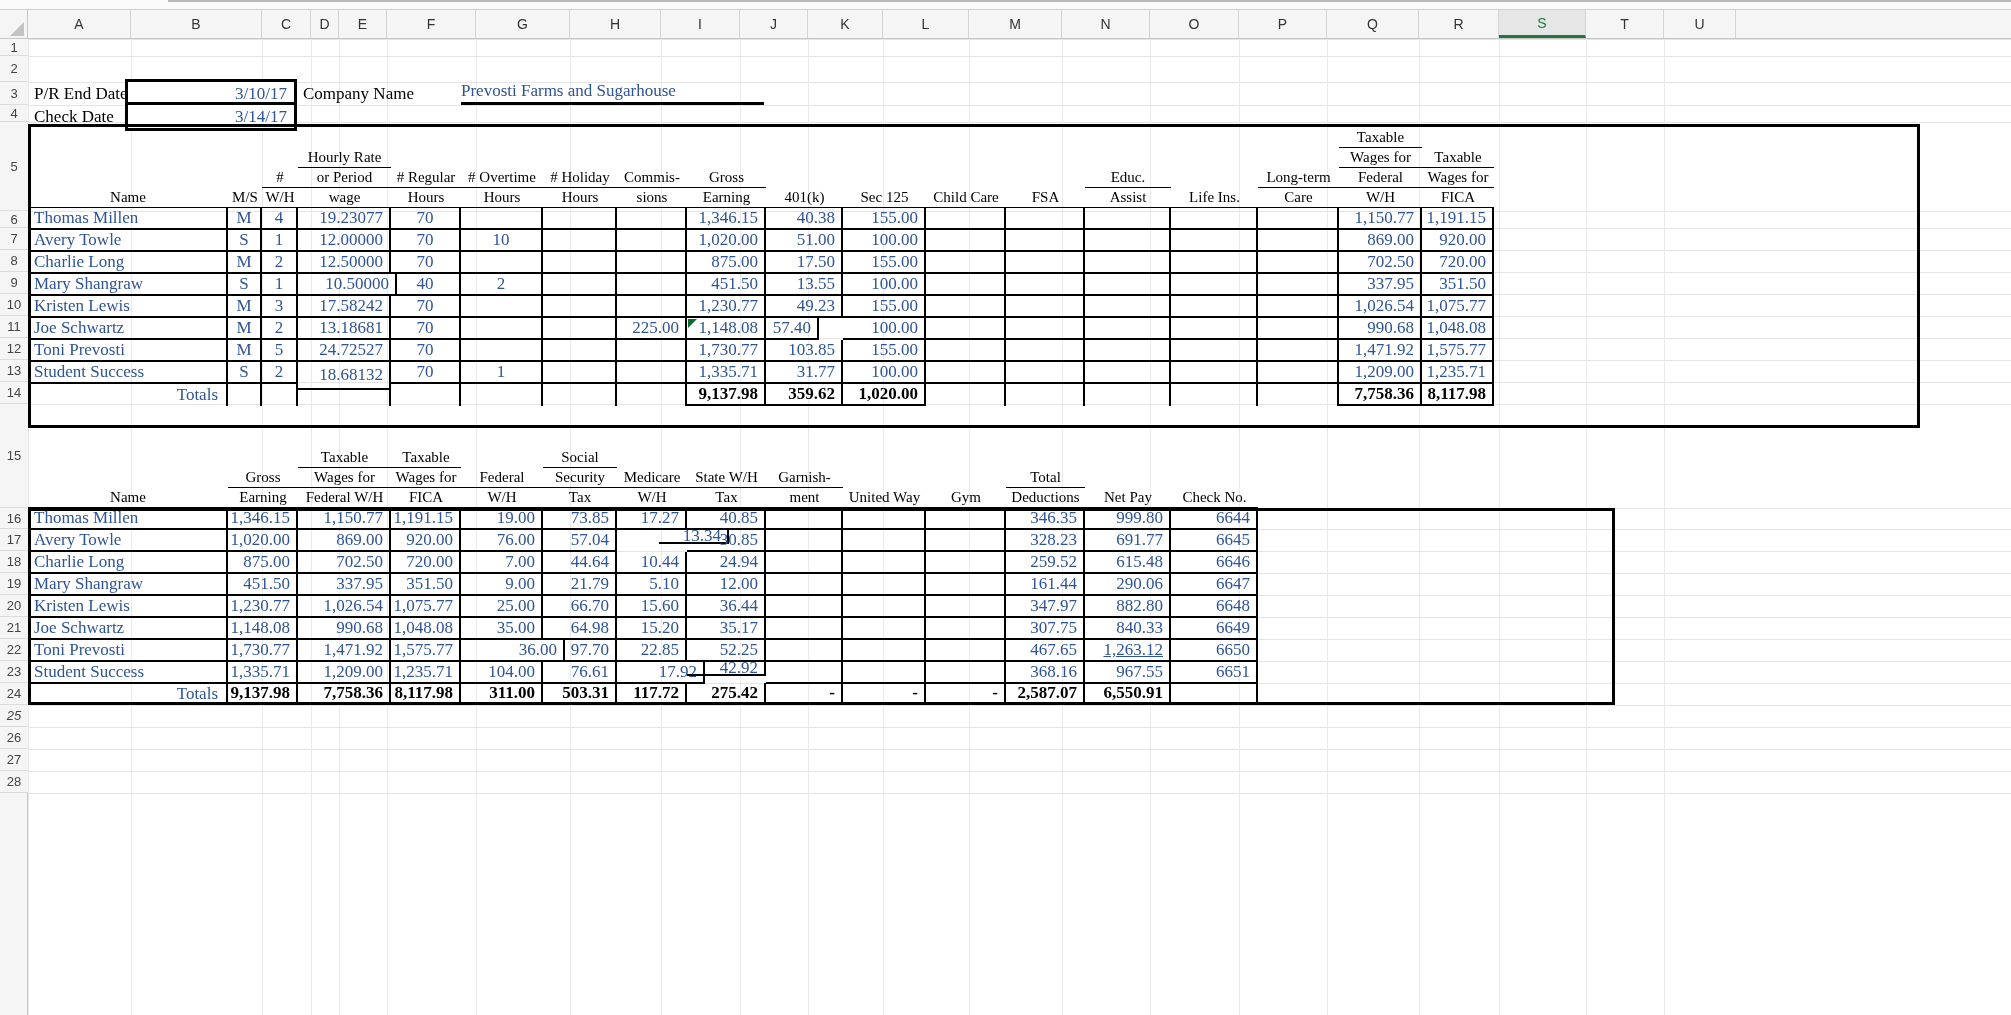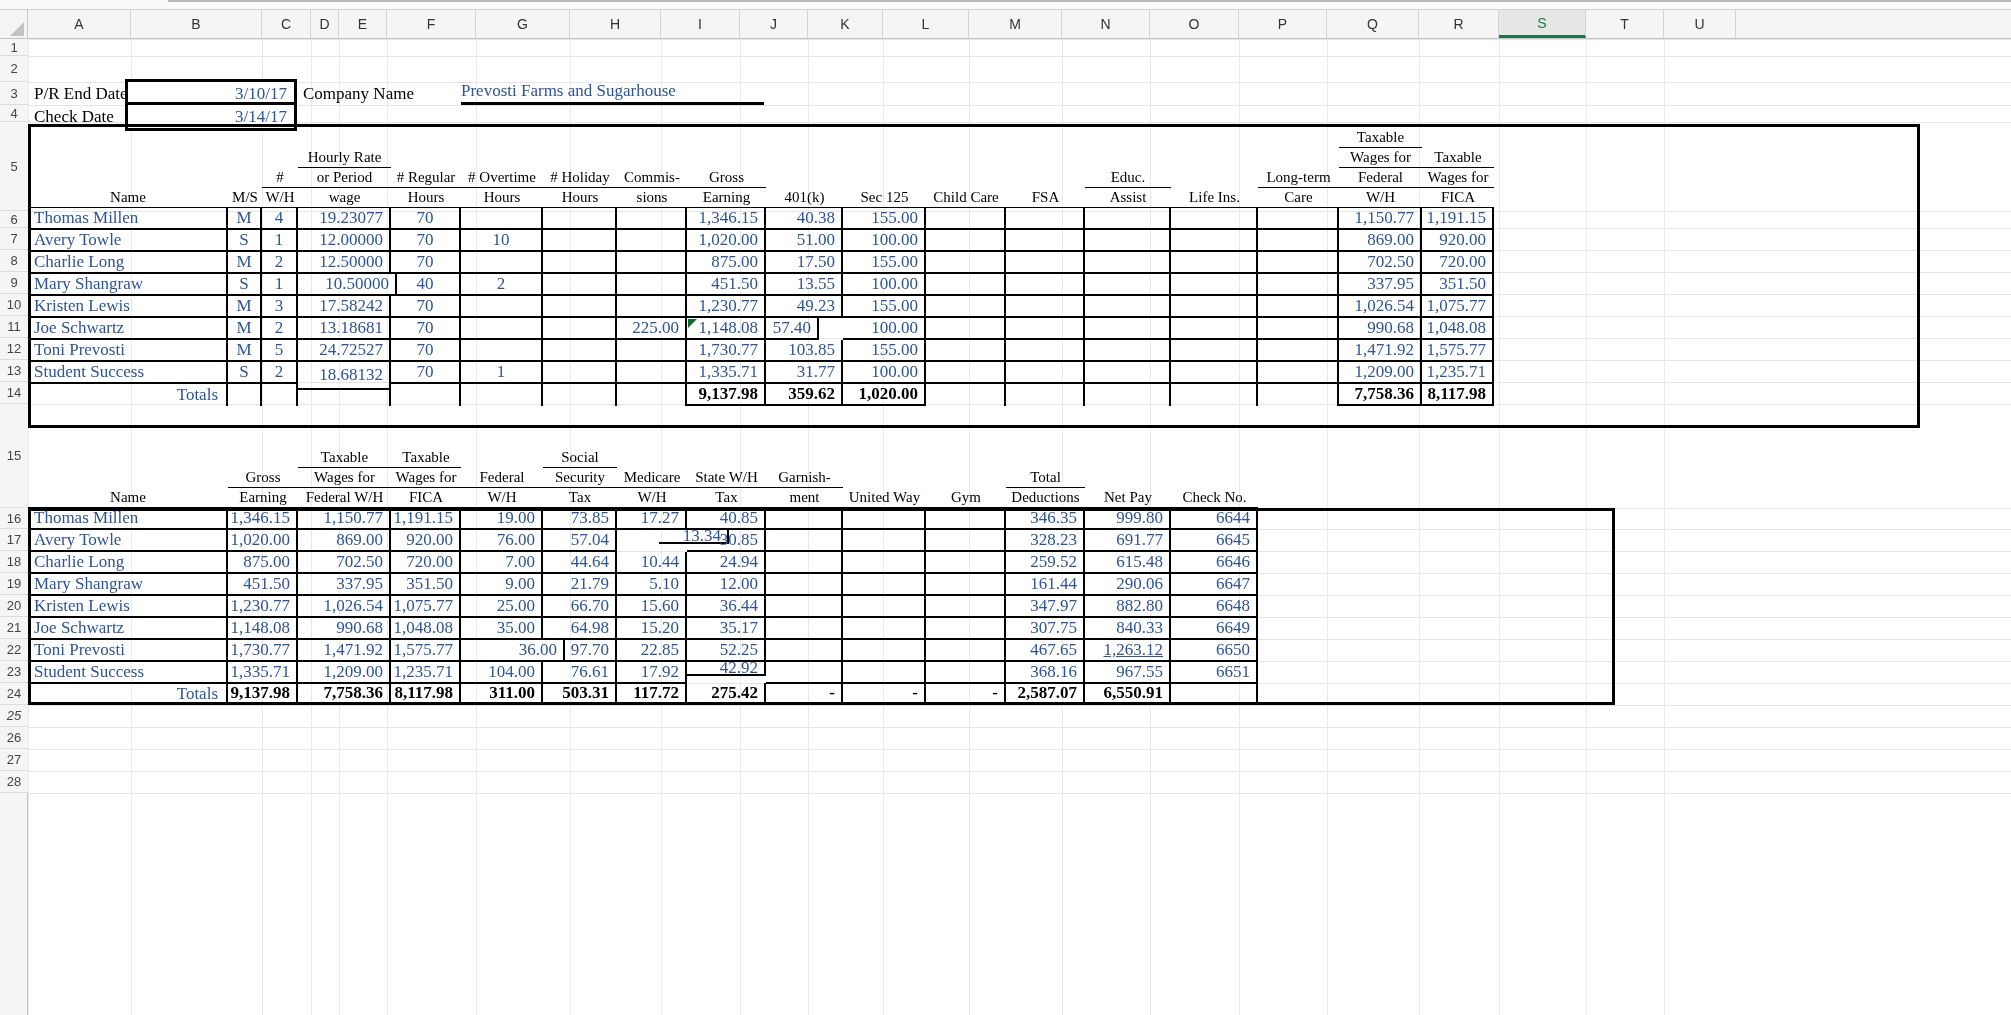--- a/index.html
+++ b/index.html
@@ -631,21 +631,21 @@
     <div class="cellval" style="left: 898px; top: 601px; width: 80px; height: 22px; border-bottom: 2px solid rgb(0, 0, 0); border-right: 2px solid rgb(0, 0, 0);"></div>
     <div class="cellval" style="left: 978px; top: 601px; width: 79px; height: 22px; border-bottom: 2px solid rgb(0, 0, 0); border-right: 2px solid rgb(0, 0, 0);">467.65</div>
     <div class="cellval" style="left: 1057px; top: 601px; width: 86px; height: 22px; border-bottom: 2px solid rgb(0, 0, 0); border-right: 2px solid rgb(0, 0, 0); text-decoration: underline;">1,263.12</div>
     <div class="cellval" style="left: 1143px; top: 601px; width: 87px; height: 22px; border-bottom: 2px solid rgb(0, 0, 0); border-right: 2px solid rgb(0, 0, 0);">6650</div>
     <div class="namecell" style="left: 0px; top: 623px; width: 200px; height: 22px; border-bottom: 2px solid rgb(0, 0, 0); border-right: 2px solid rgb(0, 0, 0);">Student Success</div>
     <div class="cellval" style="left: 200px; top: 623px; width: 70px; height: 22px; border-bottom: 2px solid rgb(0, 0, 0); border-right: 2px solid rgb(0, 0, 0);">1,335.71</div>
     <div class="cellval" style="left: 270px; top: 623px; width: 93px; height: 22px; border-bottom: 2px solid rgb(0, 0, 0); border-right: 2px solid rgb(0, 0, 0);">1,209.00</div>
     <div class="cellval" style="left: 363px; top: 623px; width: 70px; height: 22px; border-bottom: 2px solid rgb(0, 0, 0); border-right: 2px solid rgb(0, 0, 0);">1,235.71</div>
     <div class="cellval" style="left: 433px; top: 623px; width: 82px; height: 22px; border-bottom: 2px solid rgb(0, 0, 0); border-right: 2px solid rgb(0, 0, 0);">104.00</div>
     <div class="cellval" style="left: 515px; top: 623px; width: 74px; height: 22px; border-bottom: 2px solid rgb(0, 0, 0); border-right: 2px solid rgb(0, 0, 0);">76.61</div>
-    <div class="cellval" style="left: 589px; top: 623px; width: 70px; height: 22px; border-bottom: 2px solid rgb(0, 0, 0); border-right: 2px solid rgb(0, 0, 0);">17.92</div>
+    <div class="cellval" style="left: 589px; top: 623px; width: 88px; height: 22px; border-bottom: 2px solid rgb(0, 0, 0); border-right: 2px solid rgb(0, 0, 0);">17.92</div>
     <div class="cellval" style="left: 659px; top: 623px; width: 79px; height: 14px; border-bottom: 2px solid rgb(0, 0, 0); border-right: 2px solid rgb(0, 0, 0);">42.92</div>
     <div class="cellval" style="left: 738px; top: 623px; width: 77px; height: 22px; border-bottom: 2px solid rgb(0, 0, 0); border-right: 2px solid rgb(0, 0, 0);"></div>
     <div class="cellval" style="left: 815px; top: 623px; width: 83px; height: 22px; border-bottom: 2px solid rgb(0, 0, 0); border-right: 2px solid rgb(0, 0, 0);"></div>
     <div class="cellval" style="left: 898px; top: 623px; width: 80px; height: 22px; border-bottom: 2px solid rgb(0, 0, 0); border-right: 2px solid rgb(0, 0, 0);"></div>
     <div class="cellval" style="left: 978px; top: 623px; width: 79px; height: 22px; border-bottom: 2px solid rgb(0, 0, 0); border-right: 2px solid rgb(0, 0, 0);">368.16</div>
     <div class="cellval" style="left: 1057px; top: 623px; width: 86px; height: 22px; border-bottom: 2px solid rgb(0, 0, 0); border-right: 2px solid rgb(0, 0, 0);">967.55</div>
     <div class="cellval" style="left: 1143px; top: 623px; width: 87px; height: 22px; border-bottom: 2px solid rgb(0, 0, 0); border-right: 2px solid rgb(0, 0, 0);">6651</div>
     <div class="totlabel" style="left: 0px; top: 644px; width: 200px; height: 22px; border-right: 2px solid rgb(0, 0, 0);">Totals</div>
     <div class="totval" style="left: 200px; top: 644px; width: 70px; height: 22px; border-right: 2px solid rgb(0, 0, 0);">9,137.98</div>
     <div class="totval" style="left: 270px; top: 644px; width: 93px; height: 22px; border-right: 2px solid rgb(0, 0, 0);">7,758.36</div>

